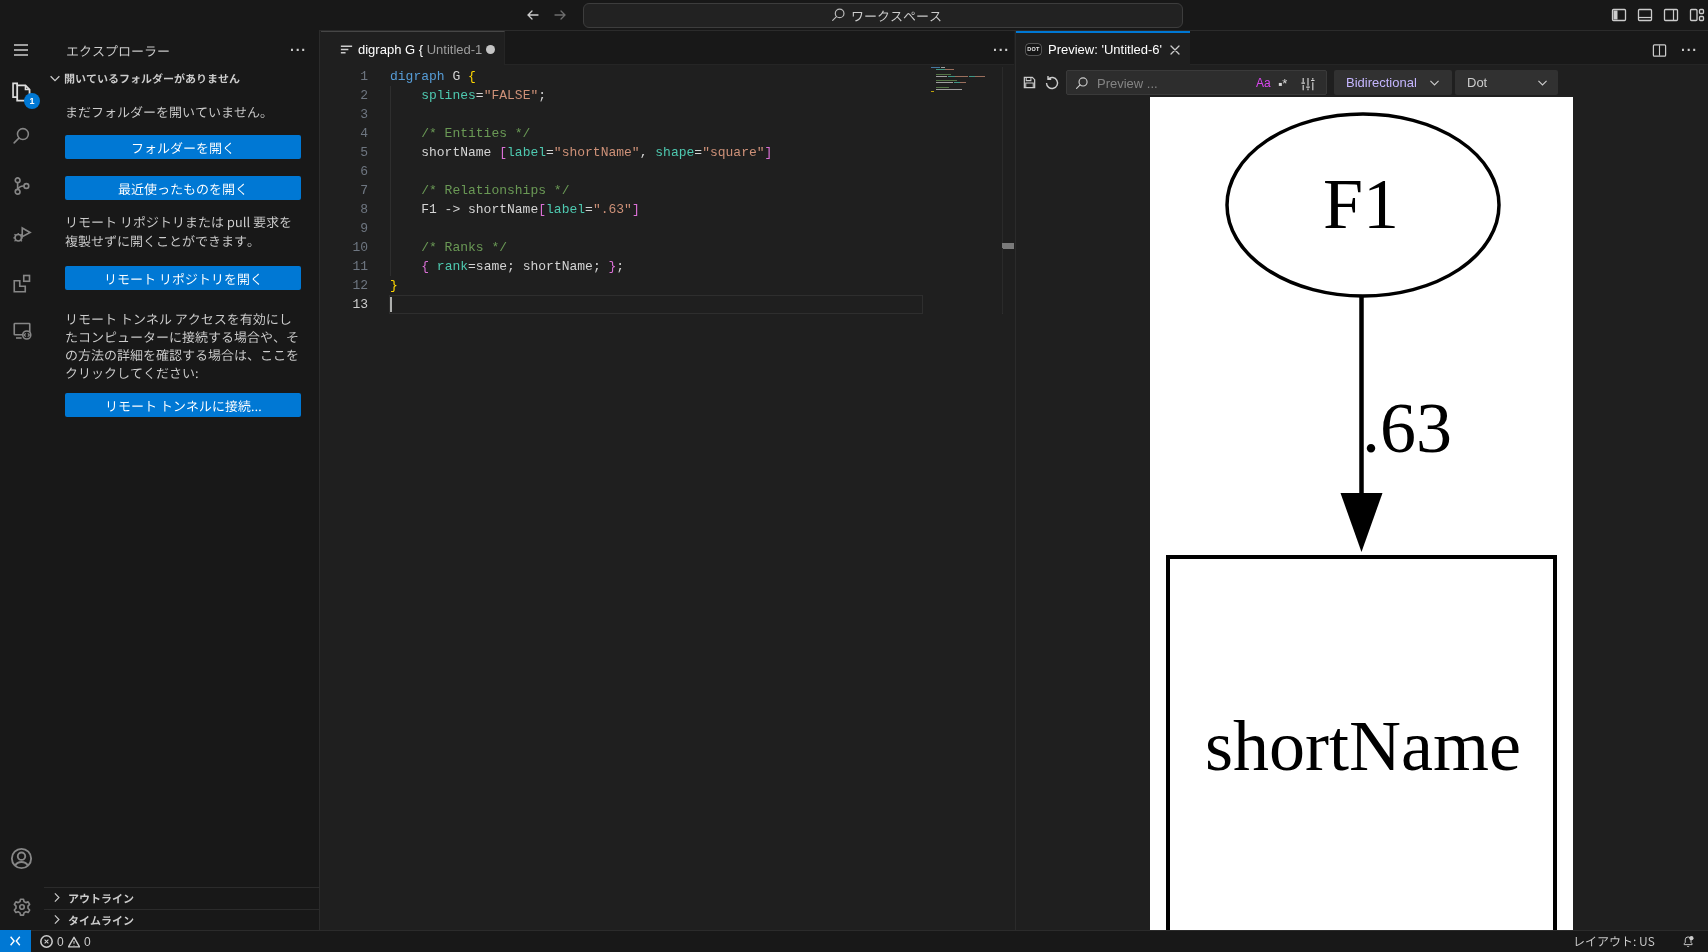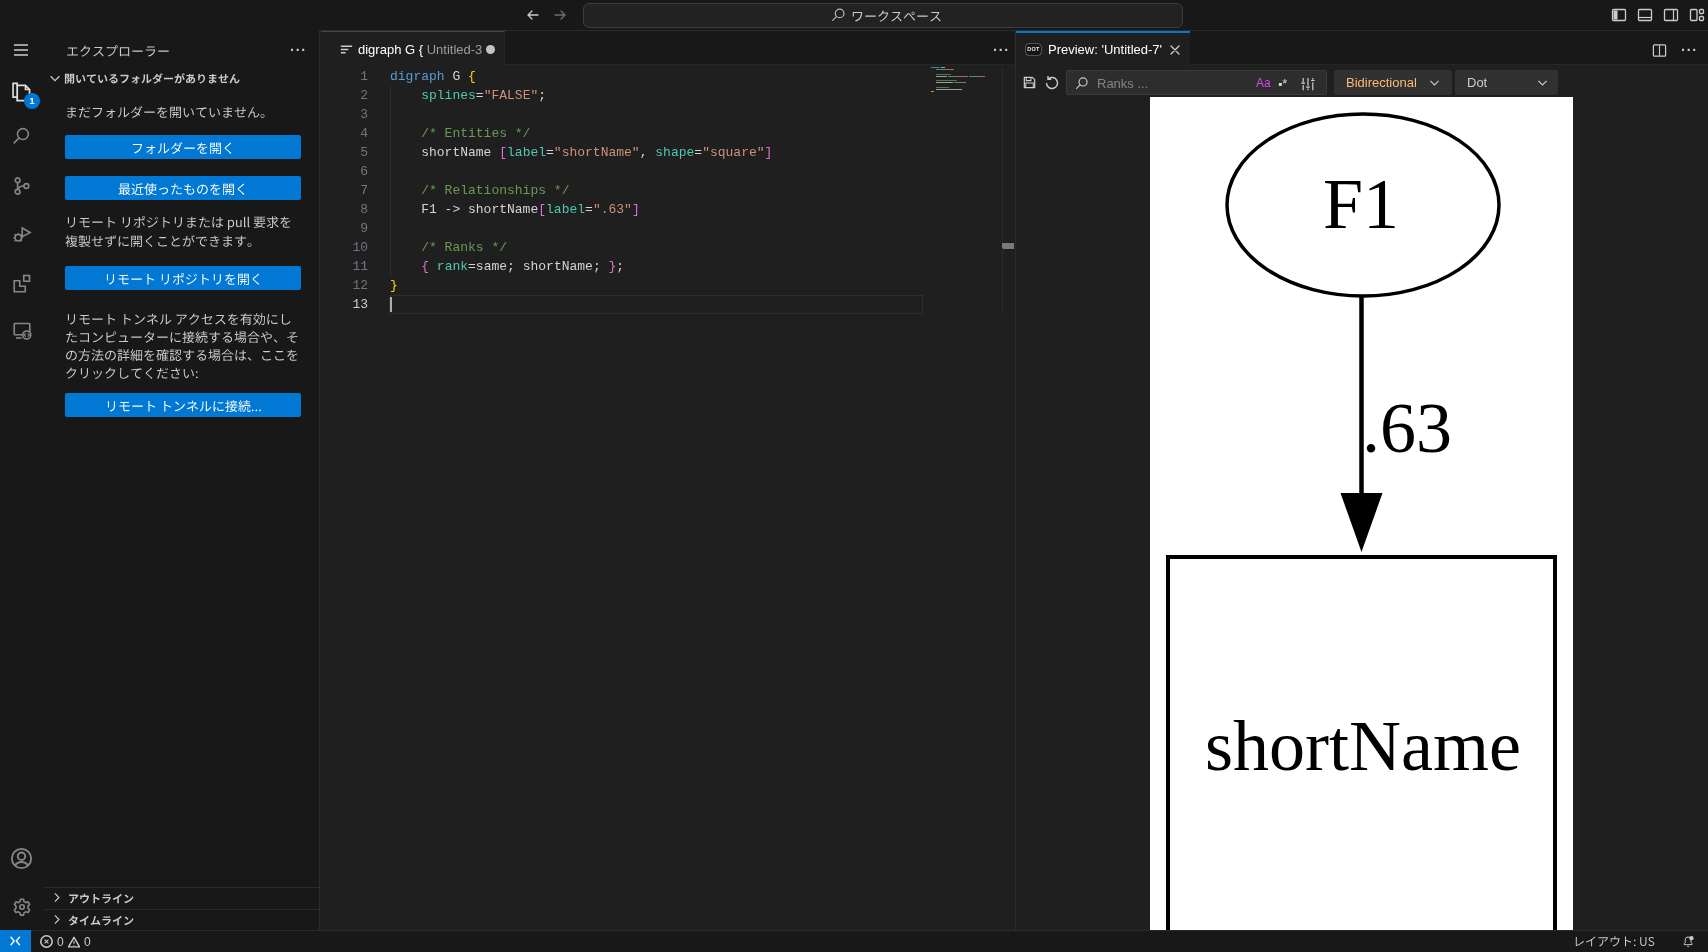--- a/index.html
+++ b/index.html
@@ -141,21 +141,21 @@
   </svg>
 <svg style="position:absolute;left:68px;top:912.0px;overflow:visible" width="68" height="18">
     <path d="M6.3 4.0 4.7 3.6C4.6 3.9 4.3 4.4 4.2 4.7C3.6 5.7 2.6 7.2 0.7 8.4L1.8 9.3C3.0 8.5 4.0 7.4 4.8 6.4H7.9C7.7 7.1 7.3 8.1 6.7 8.9C6.0 8.4 5.3 7.9 4.7 7.6L3.7 8.6C4.3 9.0 5.0 9.5 5.7 10.0C4.8 10.9 3.6 11.8 1.7 12.4L3.0 13.5C4.7 12.8 6.0 11.9 6.9 10.9C7.4 11.2 7.8 11.6 8.1 11.9L9.1 10.6C8.8 10.4 8.4 10.0 7.9 9.7C8.7 8.6 9.2 7.4 9.5 6.5C9.6 6.2 9.8 6.0 9.9 5.7L8.8 5.0C8.5 5.1 8.2 5.2 7.8 5.2H5.6C5.7 4.9 6.0 4.4 6.3 4.0Z M11.7 8.5 12.4 9.9C13.7 9.5 15.1 8.9 16.3 8.3V11.8C16.3 12.3 16.2 13.0 16.2 13.2H17.9C17.8 13.0 17.8 12.3 17.8 11.8V7.4C18.9 6.7 19.9 5.8 20.8 5.0L19.6 3.8C18.9 4.7 17.6 5.8 16.5 6.5C15.3 7.3 13.7 8.0 11.7 8.5Z M23.9 11.2C23.5 11.2 23.1 11.2 22.7 11.2L22.9 12.8C23.3 12.7 23.7 12.7 24.0 12.7C25.4 12.5 28.7 12.2 30.5 12.0C30.7 12.4 30.9 12.9 31.0 13.3L32.5 12.6C32.0 11.4 30.9 9.2 30.1 8.0L28.7 8.6C29.1 9.1 29.5 9.8 29.9 10.6C28.7 10.7 27.2 10.9 25.8 11.0C26.4 9.6 27.3 6.8 27.6 5.7C27.8 5.2 28.0 4.8 28.1 4.5L26.4 4.1C26.3 4.5 26.2 4.8 26.1 5.4C25.8 6.5 24.8 9.5 24.2 11.2Z M35.5 4.3V5.7C35.8 5.7 36.2 5.7 36.6 5.7C37.3 5.7 40.2 5.7 40.8 5.7C41.2 5.7 41.7 5.7 42.0 5.7V4.3C41.7 4.4 41.2 4.4 40.8 4.4C40.2 4.4 37.3 4.4 36.6 4.4C36.2 4.4 35.8 4.4 35.5 4.3ZM42.9 7.5 42.0 6.9C41.8 7.0 41.5 7.0 41.2 7.0C40.4 7.0 36.5 7.0 35.7 7.0C35.4 7.0 34.9 7.0 34.4 7.0V8.4C34.9 8.3 35.5 8.3 35.7 8.3C36.7 8.3 40.5 8.3 41.0 8.3C40.8 8.9 40.5 9.6 39.9 10.2C39.1 11.1 37.7 11.8 36.1 12.2L37.2 13.4C38.6 13.0 40.0 12.3 41.1 11.0C41.9 10.1 42.4 9.0 42.7 8.0C42.8 7.9 42.9 7.7 42.9 7.5Z M44.7 8.5 45.4 9.9C46.7 9.5 48.1 8.9 49.3 8.3V11.8C49.3 12.3 49.2 13.0 49.2 13.2H50.9C50.8 13.0 50.8 12.3 50.8 11.8V7.4C51.9 6.7 52.9 5.8 53.8 5.0L52.6 3.8C51.9 4.7 50.6 5.8 49.5 6.5C48.3 7.3 46.7 8.0 44.7 8.5Z M57.7 4.4 56.6 5.5C57.4 6.1 58.8 7.3 59.4 7.9L60.5 6.7C59.9 6.1 58.4 4.9 57.7 4.4ZM56.3 11.7 57.2 13.2C58.8 12.9 60.2 12.3 61.3 11.6C63.1 10.6 64.5 9.0 65.4 7.6L64.5 6.0C63.8 7.5 62.4 9.2 60.5 10.3C59.4 10.9 58.0 11.5 56.3 11.7Z" fill="#cccccc"></path>
   </svg>
 <div style="position:absolute;left:321px;top:31px;width:693px;height:899px;background:#1f1f1f"></div>
 <div style="position:absolute;left:321px;top:31px;width:693px;height:34px;background:#181818;border-bottom:1px solid #252525;box-sizing:border-box"></div>
 <div style="position:absolute;left:321px;top:31px;width:184px;height:34px;background:#1f1f1f;border-top:1px solid #464646;border-right:1px solid #252525;box-sizing:border-box"></div>
 <svg style="position:absolute;left:339px;top:42px" width="15" height="15" viewBox="0 0 16 16" fill="none" stroke="#cccccc" stroke-width="1.3">
     <path d="M2 4.5 h12 M2 8 h8 M2 11.5 h5" stroke-width="1.5"></path>
   </svg>
-<div style="position:absolute;left:358px;top:41px;font:13px/18px 'Liberation Sans',sans-serif;color:#ffffff;white-space:pre">digraph G { <span style="color:#9d9d9d">Untitled-3</span></div>
+<div style="position:absolute;left:358px;top:41px;font:13px/18px 'Liberation Sans',sans-serif;color:#ffffff;white-space:pre">digraph G { <span style="color:#9d9d9d">Untitled-1</span></div>
 <div style="position:absolute;left:486px;top:45px;width:9px;height:9px;border-radius:50%;background:#c4c4c4"></div>
 <div style="position:absolute;left:993px;top:48px;width:20px;height:6px;color:#cccccc;font:700 14px/4px 'Liberation Sans',sans-serif;letter-spacing:1px">···</div>
 <pre style="position:absolute;left:344px;top:67px;margin:0;font:13px/19px 'Liberation Mono',monospace;text-align:right;width:24px"><span style="color:#6e7681">1</span><br><span style="color:#6e7681">2</span><br><span style="color:#6e7681">3</span><br><span style="color:#6e7681">4</span><br><span style="color:#6e7681">5</span><br><span style="color:#6e7681">6</span><br><span style="color:#6e7681">7</span><br><span style="color:#6e7681">8</span><br><span style="color:#6e7681">9</span><br><span style="color:#6e7681">10</span><br><span style="color:#6e7681">11</span><br><span style="color:#6e7681">12</span><br><span style="color:#cccccc">13</span></pre>
 <pre style="position:absolute;left:390px;top:67px;margin:0;font:13px/19px 'Liberation Mono',monospace"><span style="color:#569cd6">digraph </span><span style="color:#d4d4d4">G </span><span style="color:#ffd700">{</span><br><span style="color:#4ec9b0">    splines</span><span style="color:#d4d4d4">=</span><span style="color:#ce9178">"FALSE"</span><span style="color:#d4d4d4">;</span><br><br><span style="color:#6a9955">    /* Entities */</span><br><span style="color:#d4d4d4">    shortName </span><span style="color:#da70d6">[</span><span style="color:#4ec9b0">label</span><span style="color:#d4d4d4">=</span><span style="color:#ce9178">"shortName"</span><span style="color:#d4d4d4">, </span><span style="color:#4ec9b0">shape</span><span style="color:#d4d4d4">=</span><span style="color:#ce9178">"square"</span><span style="color:#da70d6">]</span><br><br><span style="color:#6a9955">    /* Relationships */</span><br><span style="color:#d4d4d4">    F1 -&gt; shortName</span><span style="color:#da70d6">[</span><span style="color:#4ec9b0">label</span><span style="color:#d4d4d4">=</span><span style="color:#ce9178">".63"</span><span style="color:#da70d6">]</span><br><br><span style="color:#6a9955">    /* Ranks */</span><br><span style="color:#d4d4d4">    </span><span style="color:#da70d6">{</span><span style="color:#d4d4d4"> </span><span style="color:#4ec9b0">rank</span><span style="color:#d4d4d4">=same; shortName; </span><span style="color:#da70d6">}</span><span style="color:#d4d4d4">;</span><br><span style="color:#ffd700">}</span><br></pre>
 <div style="position:absolute;left:390px;top:86px;width:1px;height:190px;background:#2e2e2e"></div>
 <div style="position:absolute;left:389px;top:295px;width:534px;height:19px;border:1px solid #2e2e2e;box-sizing:border-box"></div>
 <div style="position:absolute;left:390px;top:297px;width:1.5px;height:15px;background:#aeafad"></div>
 <div style="position:absolute;left:931px;top:67.0px;width:9px;height:1px;background:#569cd6;opacity:0.7"></div>
 <div style="position:absolute;left:941px;top:67.0px;width:4px;height:1px;background:#d4d4d4;opacity:0.7"></div>
 <div style="position:absolute;left:936px;top:69.2px;width:9px;height:1px;background:#4ec9b0;opacity:0.7"></div>
@@ -174,49 +174,49 @@
 <div style="position:absolute;left:936px;top:89.0px;width:26px;height:1px;background:#d4d4d4;opacity:0.7"></div>
 <div style="position:absolute;left:931px;top:91.2px;width:3px;height:1px;background:#ffd700;opacity:0.7"></div>
 <div style="position:absolute;left:1002px;top:67px;width:1px;height:246px;background:#2a2a2a"></div>
 <div style="position:absolute;left:1002px;top:313px;width:1px;height:1px;background:#2f2f2f"></div>
 <div style="position:absolute;left:1002px;top:243px;width:12px;height:6px;background:#7a7a7a"></div>
 <div style="position:absolute;left:1002px;top:248px;width:1px;height:65px;background:#2a2a2a"></div>
 <div style="position:absolute;left:1016px;top:31px;width:692px;height:899px;background:#1f1f1f"></div>
 <div style="position:absolute;left:1016px;top:31px;width:692px;height:34px;background:#181818;border-bottom:1px solid #252525;box-sizing:border-box"></div>
 <div style="position:absolute;left:1016px;top:31px;width:174px;height:34px;background:#1f1f1f;border-top:2px solid #0078d4;box-sizing:border-box"></div>
 <div style="position:absolute;left:1026px;top:44px;width:15px;height:11px;background:#161616;border-radius:3px;box-shadow:0 0 0 0.5px #888;color:#e8e8e8;font:700 5.5px/11px 'Liberation Sans',sans-serif;text-align:center;letter-spacing:0.3px">DOT</div>
-<div style="position:absolute;left:1048px;top:41px;font:13px/18px 'Liberation Sans',sans-serif;color:#ffffff">Preview: 'Untitled-7'</div>
+<div style="position:absolute;left:1048px;top:41px;font:13px/18px 'Liberation Sans',sans-serif;color:#ffffff">Preview: 'Untitled-6'</div>
 <svg style="position:absolute;left:1169px;top:44px" width="12" height="12" viewBox="0 0 12 12" fill="none" stroke="#cccccc" stroke-width="1.3">
     <path d="M2 2 l8 8 M10 2 l-8 8" stroke-linecap="round"></path>
   </svg>
 <svg style="position:absolute;left:1652px;top:43px" width="15" height="15" viewBox="0 0 16 16" fill="none" stroke="#cccccc" stroke-width="1.3">
     <rect x="1.5" y="2" width="13" height="12" rx="1"></rect>
     <path d="M8 2.5 v11" stroke-width="1.2"></path>
   </svg>
 <div style="position:absolute;left:1681px;top:48px;width:20px;height:6px;color:#cccccc;font:700 14px/4px 'Liberation Sans',sans-serif;letter-spacing:1px">···</div>
 <svg style="position:absolute;left:1022px;top:75px" width="15" height="15" viewBox="0 0 16 16" fill="none" stroke="#cccccc" stroke-width="1.3">
     <path d="M2.5 2.5 h8.5 l2.5 2.5 v8.5 h-11 z"></path>
     <path d="M4.5 2.5 v3.5 h5 v-3.5 M4 13.5 v-5 h8 v5" stroke-width="1.1"></path>
   </svg>
 <svg style="position:absolute;left:1044px;top:75px" width="16" height="16" viewBox="0 0 16 16" fill="none" stroke="#cccccc" stroke-width="1.3">
     <path d="M2.5 8 a 5.5 5.5 0 1 0 1.8 -4.1 M4 1 v3.2 h3.2" stroke-width="1.4"></path>
   </svg>
 <div style="position:absolute;left:1066px;top:70px;width:261px;height:25px;background:#2d2d2d;border:1px solid #3a3a3a;border-radius:2px;box-sizing:border-box"></div>
 <svg style="position:absolute;left:1075px;top:76px" width="14" height="14" viewBox="0 0 16 16" fill="none" stroke="#cccccc" stroke-width="1.3">
     <circle cx="9.2" cy="6.8" r="4.6"></circle>
     <path d="M5.8 10.2 L1.8 14.2" stroke-linecap="round"></path>
   </svg>
-<div style="position:absolute;left:1097px;top:75px;font:13px/18px 'Liberation Sans',sans-serif;color:#848484">Ranks ...</div>
+<div style="position:absolute;left:1097px;top:75px;font:13px/18px 'Liberation Sans',sans-serif;color:#848484">Preview ...</div>
 <div style="position:absolute;left:1256px;top:75px;font:12px/17px 'Liberation Sans',sans-serif;color:#d946ef">Aa</div>
 <div style="position:absolute;left:1278px;top:75px;font:12px/17px 'Liberation Sans',sans-serif;color:#d7d7d7">▪<span style="font-size:13px">*</span></div>
 <svg style="position:absolute;left:1301px;top:77px" width="14" height="14" viewBox="0 0 16 16" fill="none" stroke="#d7d7d7" stroke-width="1.3">
     <path d="M2.5 1 v5 M2.5 9 v6 M8 1 v9 M8 13 v2 M13.5 1 v2 M13.5 6 v9 M0.5 7 h4 M6 11.5 h4 M11.5 4 h4" stroke-width="1.3"></path>
   </svg>
 <div style="position:absolute;left:1334px;top:70px;width:118px;height:25px;background:#313131;border-radius:2px"></div>
-<div style="position:absolute;left:1346px;top:74px;font:13px/18px 'Liberation Sans',sans-serif;color:#fdba74">Bidirectional</div>
+<div style="position:absolute;left:1346px;top:74px;font:13px/18px 'Liberation Sans',sans-serif;color:#c4b5fd">Bidirectional</div>
 <svg style="position:absolute;left:1428px;top:76px" width="13" height="13" viewBox="0 0 16 16" fill="none" stroke="#cccccc" stroke-width="1.3">
     <path d="M3 6 l5 5 5-5" stroke-width="1.4"></path>
   </svg>
 <div style="position:absolute;left:1455px;top:70px;width:103px;height:25px;background:#313131;border-radius:2px"></div>
 <div style="position:absolute;left:1467px;top:74px;font:13px/18px 'Liberation Sans',sans-serif;color:#cccccc">Dot</div>
 <svg style="position:absolute;left:1536px;top:76px" width="13" height="13" viewBox="0 0 16 16" fill="none" stroke="#cccccc" stroke-width="1.3">
     <path d="M3 6 l5 5 5-5" stroke-width="1.4"></path>
   </svg>
 <div style="position:absolute;left:1150px;top:97px;width:423px;height:833px;background:#ffffff"></div>
 <svg style="position:absolute;left:1150px;top:97px" width="423" height="833" viewBox="0 0 423 833">

